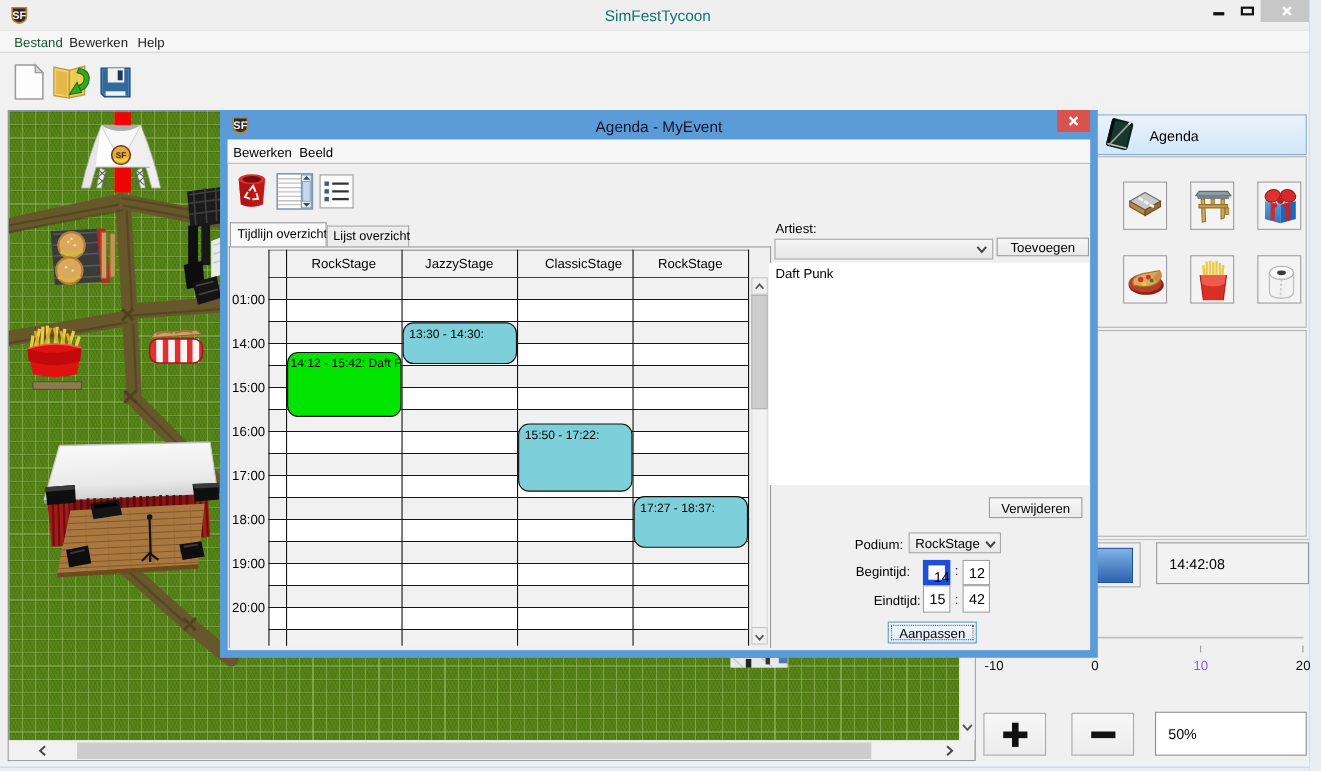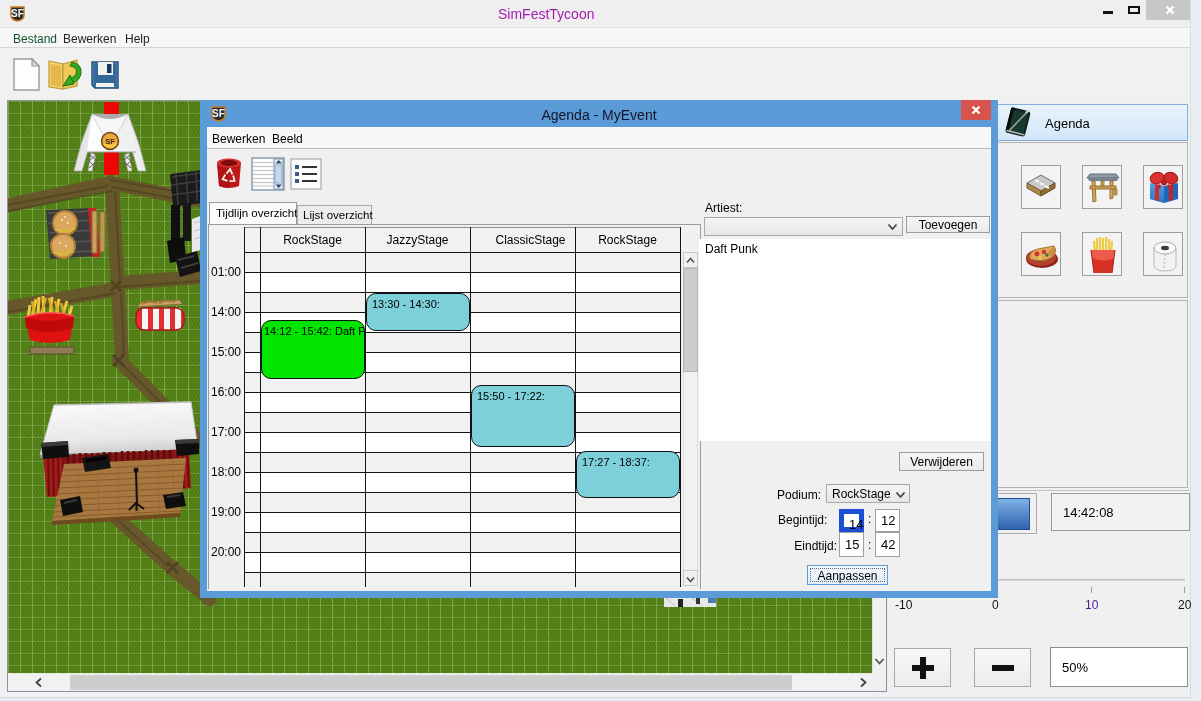--- a/index.html
+++ b/index.html
@@ -5,21 +5,21 @@
   * { margin:0; padding:0; box-sizing:border-box; }
   html,body { width:1201px; height:701px; overflow:hidden; }
   body { font-family:"Liberation Sans", sans-serif; color:#000; position:relative; background:#EFEFEF; }
   .abs { position:absolute; }
   svg { display:block; }
 </style>
 </head>
 <body>
 
 <div class="abs" style="left:0;top:0;width:1201px;height:27px;background:#EFEFEF;"></div>
-<div class="abs" style="left:598px;top:6px;width:200px;transform:translateX(-50%);font-size:14px;color:#a21caf;">SimFestTycoon</div>
+<div class="abs" style="left:598px;top:6px;width:200px;transform:translateX(-50%);text-align:center;font-size:14px;color:#0f766e;">SimFestTycoon</div>
 
 <svg class="abs" style="left:9px;top:5px;" width="17" height="17" viewBox="0 0 17 17">
   <path d="M2 2 L15 2 L15 10 Q15 15 8.5 16 Q2 15 2 10 Z" fill="#2B2B2B" stroke="#C87B28" stroke-width="1.5"></path>
   <text x="8.5" y="12" font-size="10" font-weight="bold" text-anchor="middle" fill="#F5F5F5" font-family="Liberation Sans">SF</text>
 </svg>
 
 <div class="abs" style="left:1103px;top:11px;width:10px;height:2.5px;background:#111;"></div>
 <div class="abs" style="left:1128px;top:6px;width:12px;height:8px;border:2px solid #111;"></div>
 <div class="abs" style="left:1146px;top:0;width:46px;height:20px;background:#C7C7C7;"></div>
 <svg class="abs" style="left:1165px;top:5px;" width="10" height="10" viewBox="0 0 10 10">
@@ -331,21 +331,21 @@
   <div class="abs" style="left:96px;top:393px;width:53px;height:41px;background:#F0F0F0;border:1px solid #ABABAB;"></div>
   <div class="abs" style="left:107px;top:398px;width:35px;height:32px;background:linear-gradient(#7FB2E5,#2F62AE);border:1px solid #1F4E96;"></div>
   <div class="abs" style="left:163px;top:393px;width:139px;height:38px;background:#F2F2F2;border:1px solid #9A9A9A;"></div>
   <div class="abs" style="left:175px;top:405px;font-size:13px;">14:42:08</div>
 
   <div class="abs" style="left:17px;top:479px;width:280px;height:2px;background:#D9D9D9;border-top:1px solid #BDBDBD;"></div>
   <div class="abs" style="left:203px;top:487px;width:1px;height:6px;background:#999;"></div>
   <div class="abs" style="left:296px;top:487px;width:1px;height:6px;background:#999;"></div>
   <div class="abs" style="left:7px;top:498px;font-size:12px;color:#111;">-10</div>
   <div class="abs" style="left:104px;top:498px;font-size:12px;color:#111;">0</div>
-  <div class="abs" style="left:197px;top:498px;font-size:12px;color:#4c1d95;">10</div>
+  <div class="abs" style="left:197px;top:498px;font-size:12px;color:#8b5cf6;">10</div>
   <div class="abs" style="left:290px;top:498px;font-size:12px;color:#111;">20</div>
 
   <div class="abs" style="left:6px;top:548px;width:57px;height:39px;background:linear-gradient(#F7F7F7,#ECECEC);border:1px solid #A9A9A9;"></div>
   <div class="abs" style="left:24px;top:565px;width:22px;height:6px;background:#111;"></div>
   <div class="abs" style="left:32px;top:557px;width:6px;height:22px;background:#111;"></div>
   <div class="abs" style="left:86px;top:548px;width:57px;height:39px;background:linear-gradient(#F7F7F7,#ECECEC);border:1px solid #A9A9A9;"></div>
   <div class="abs" style="left:104px;top:565px;width:22px;height:6px;background:#111;"></div>
 
   <div class="abs" style="left:162px;top:547px;width:138px;height:40px;background:#fff;border:1px solid #8E8E8E;"></div>
   <div class="abs" style="left:174px;top:560px;font-size:13px;">50%</div>

